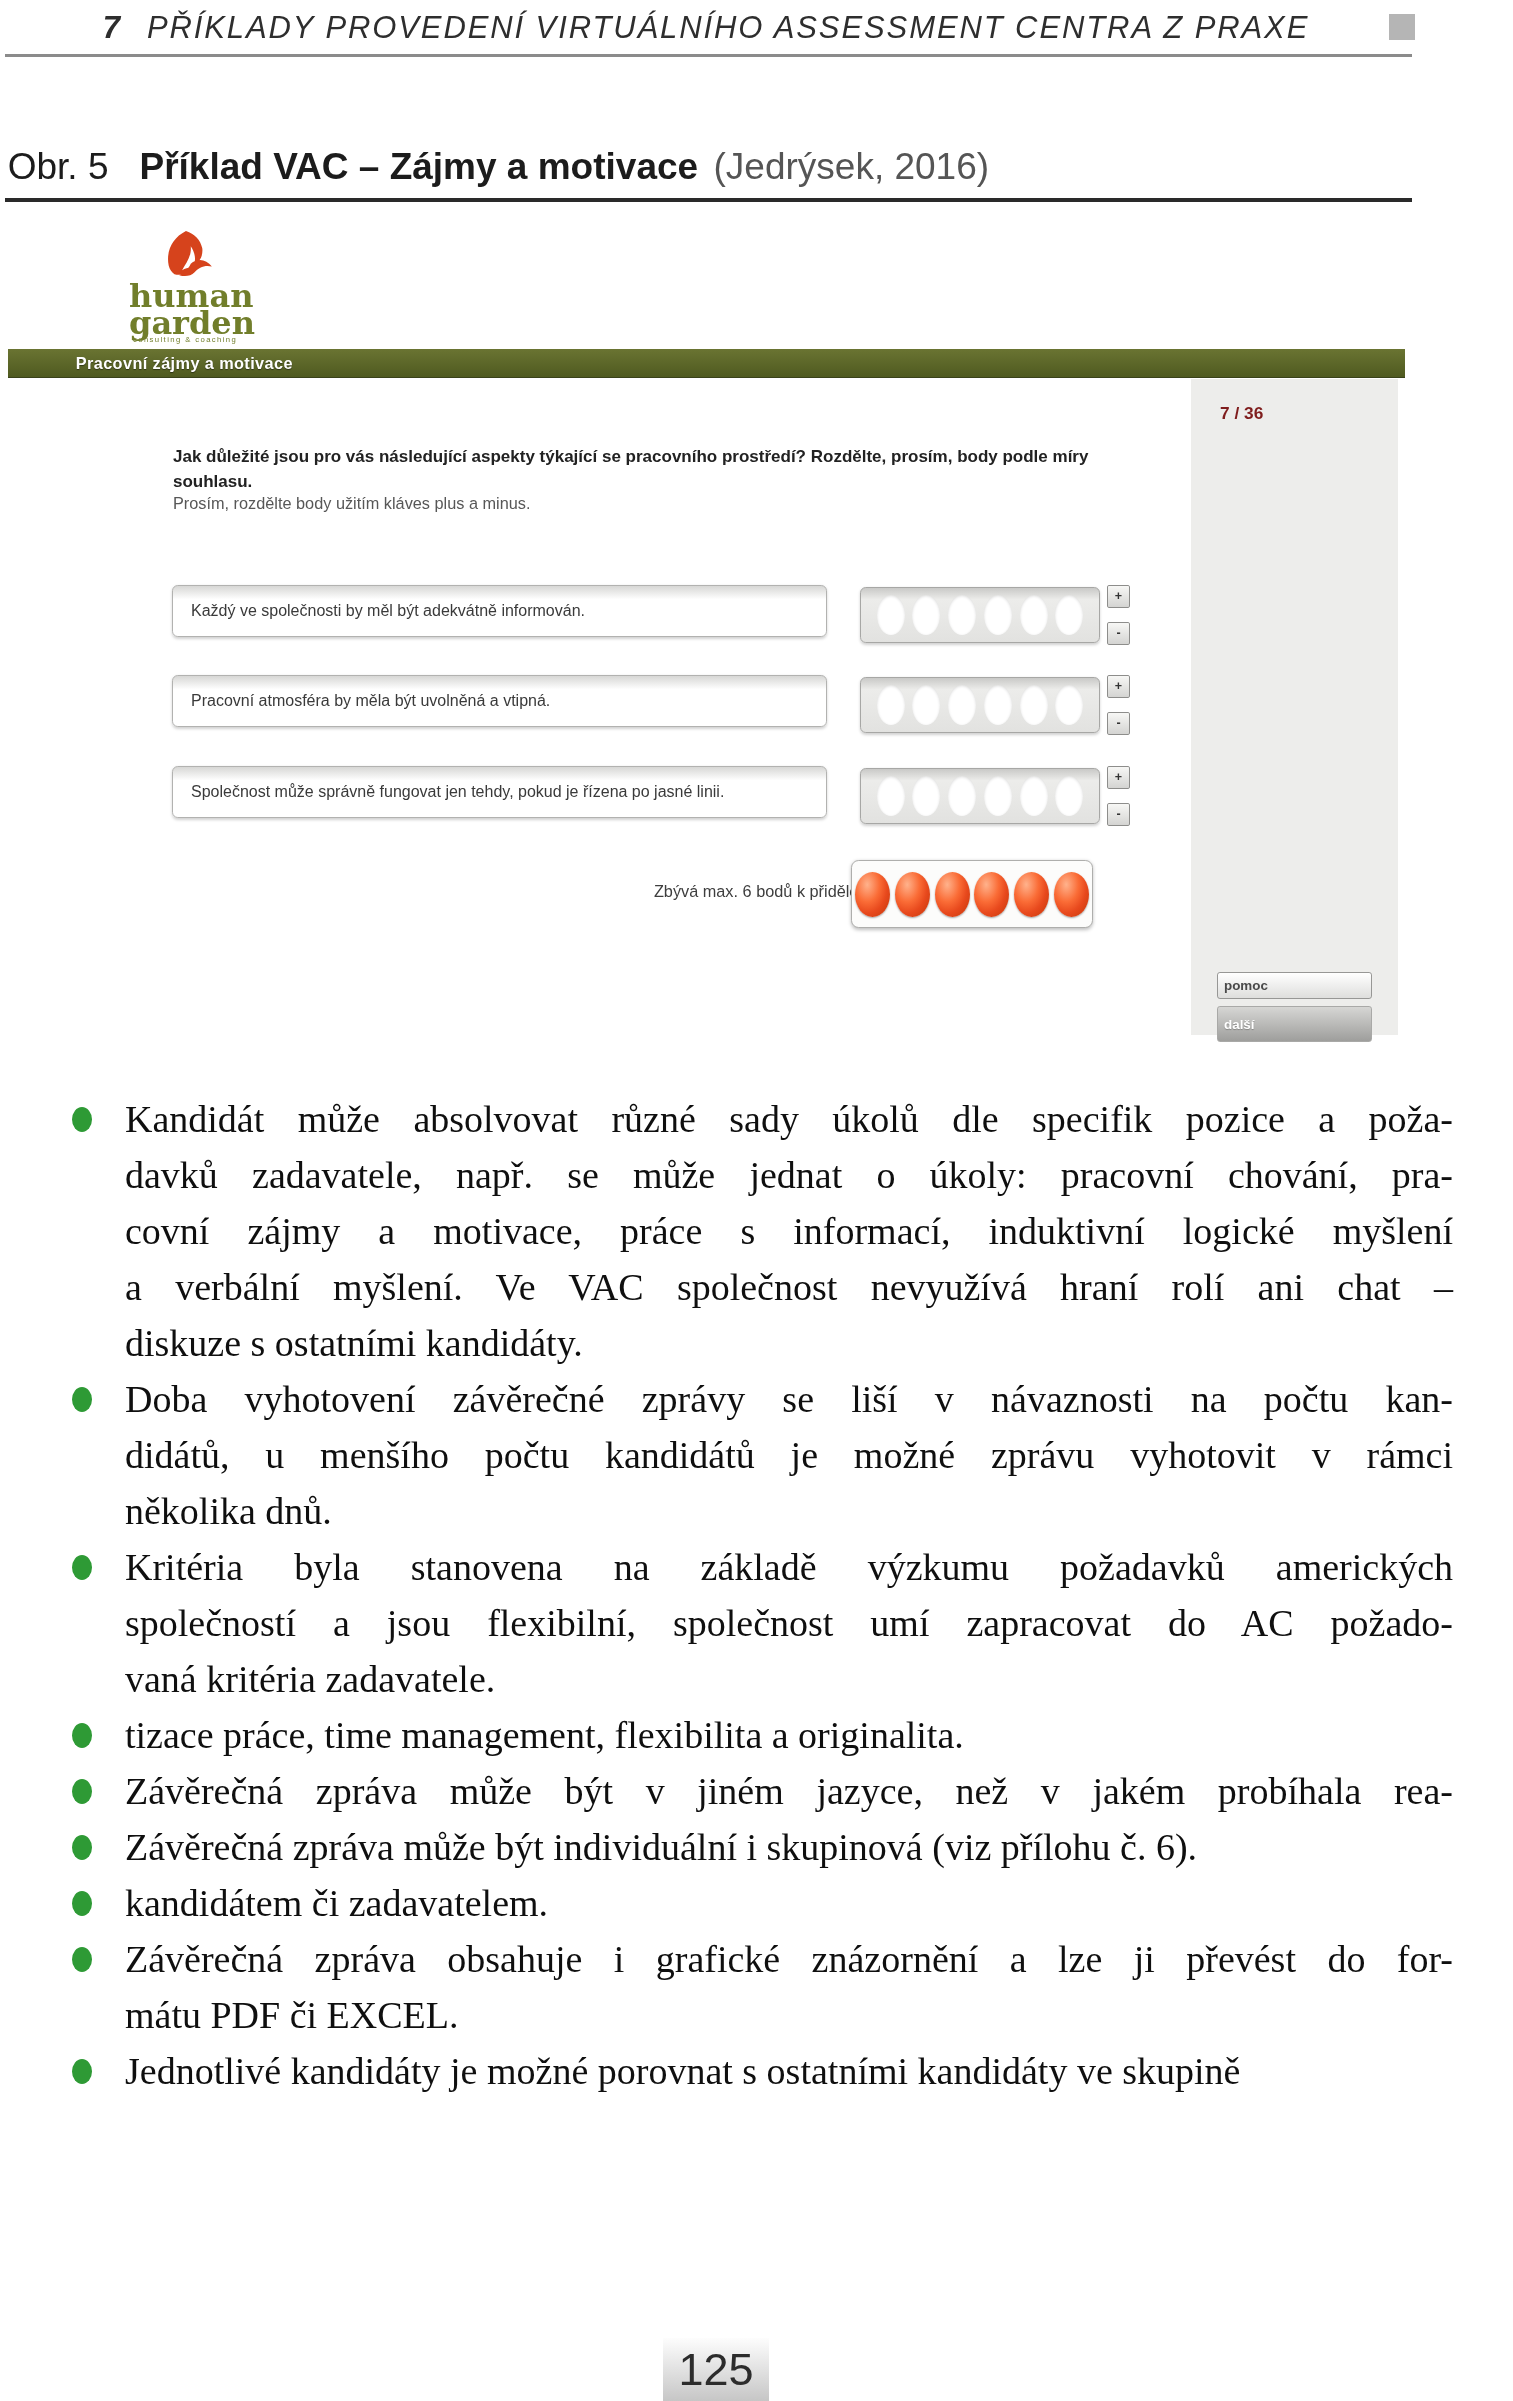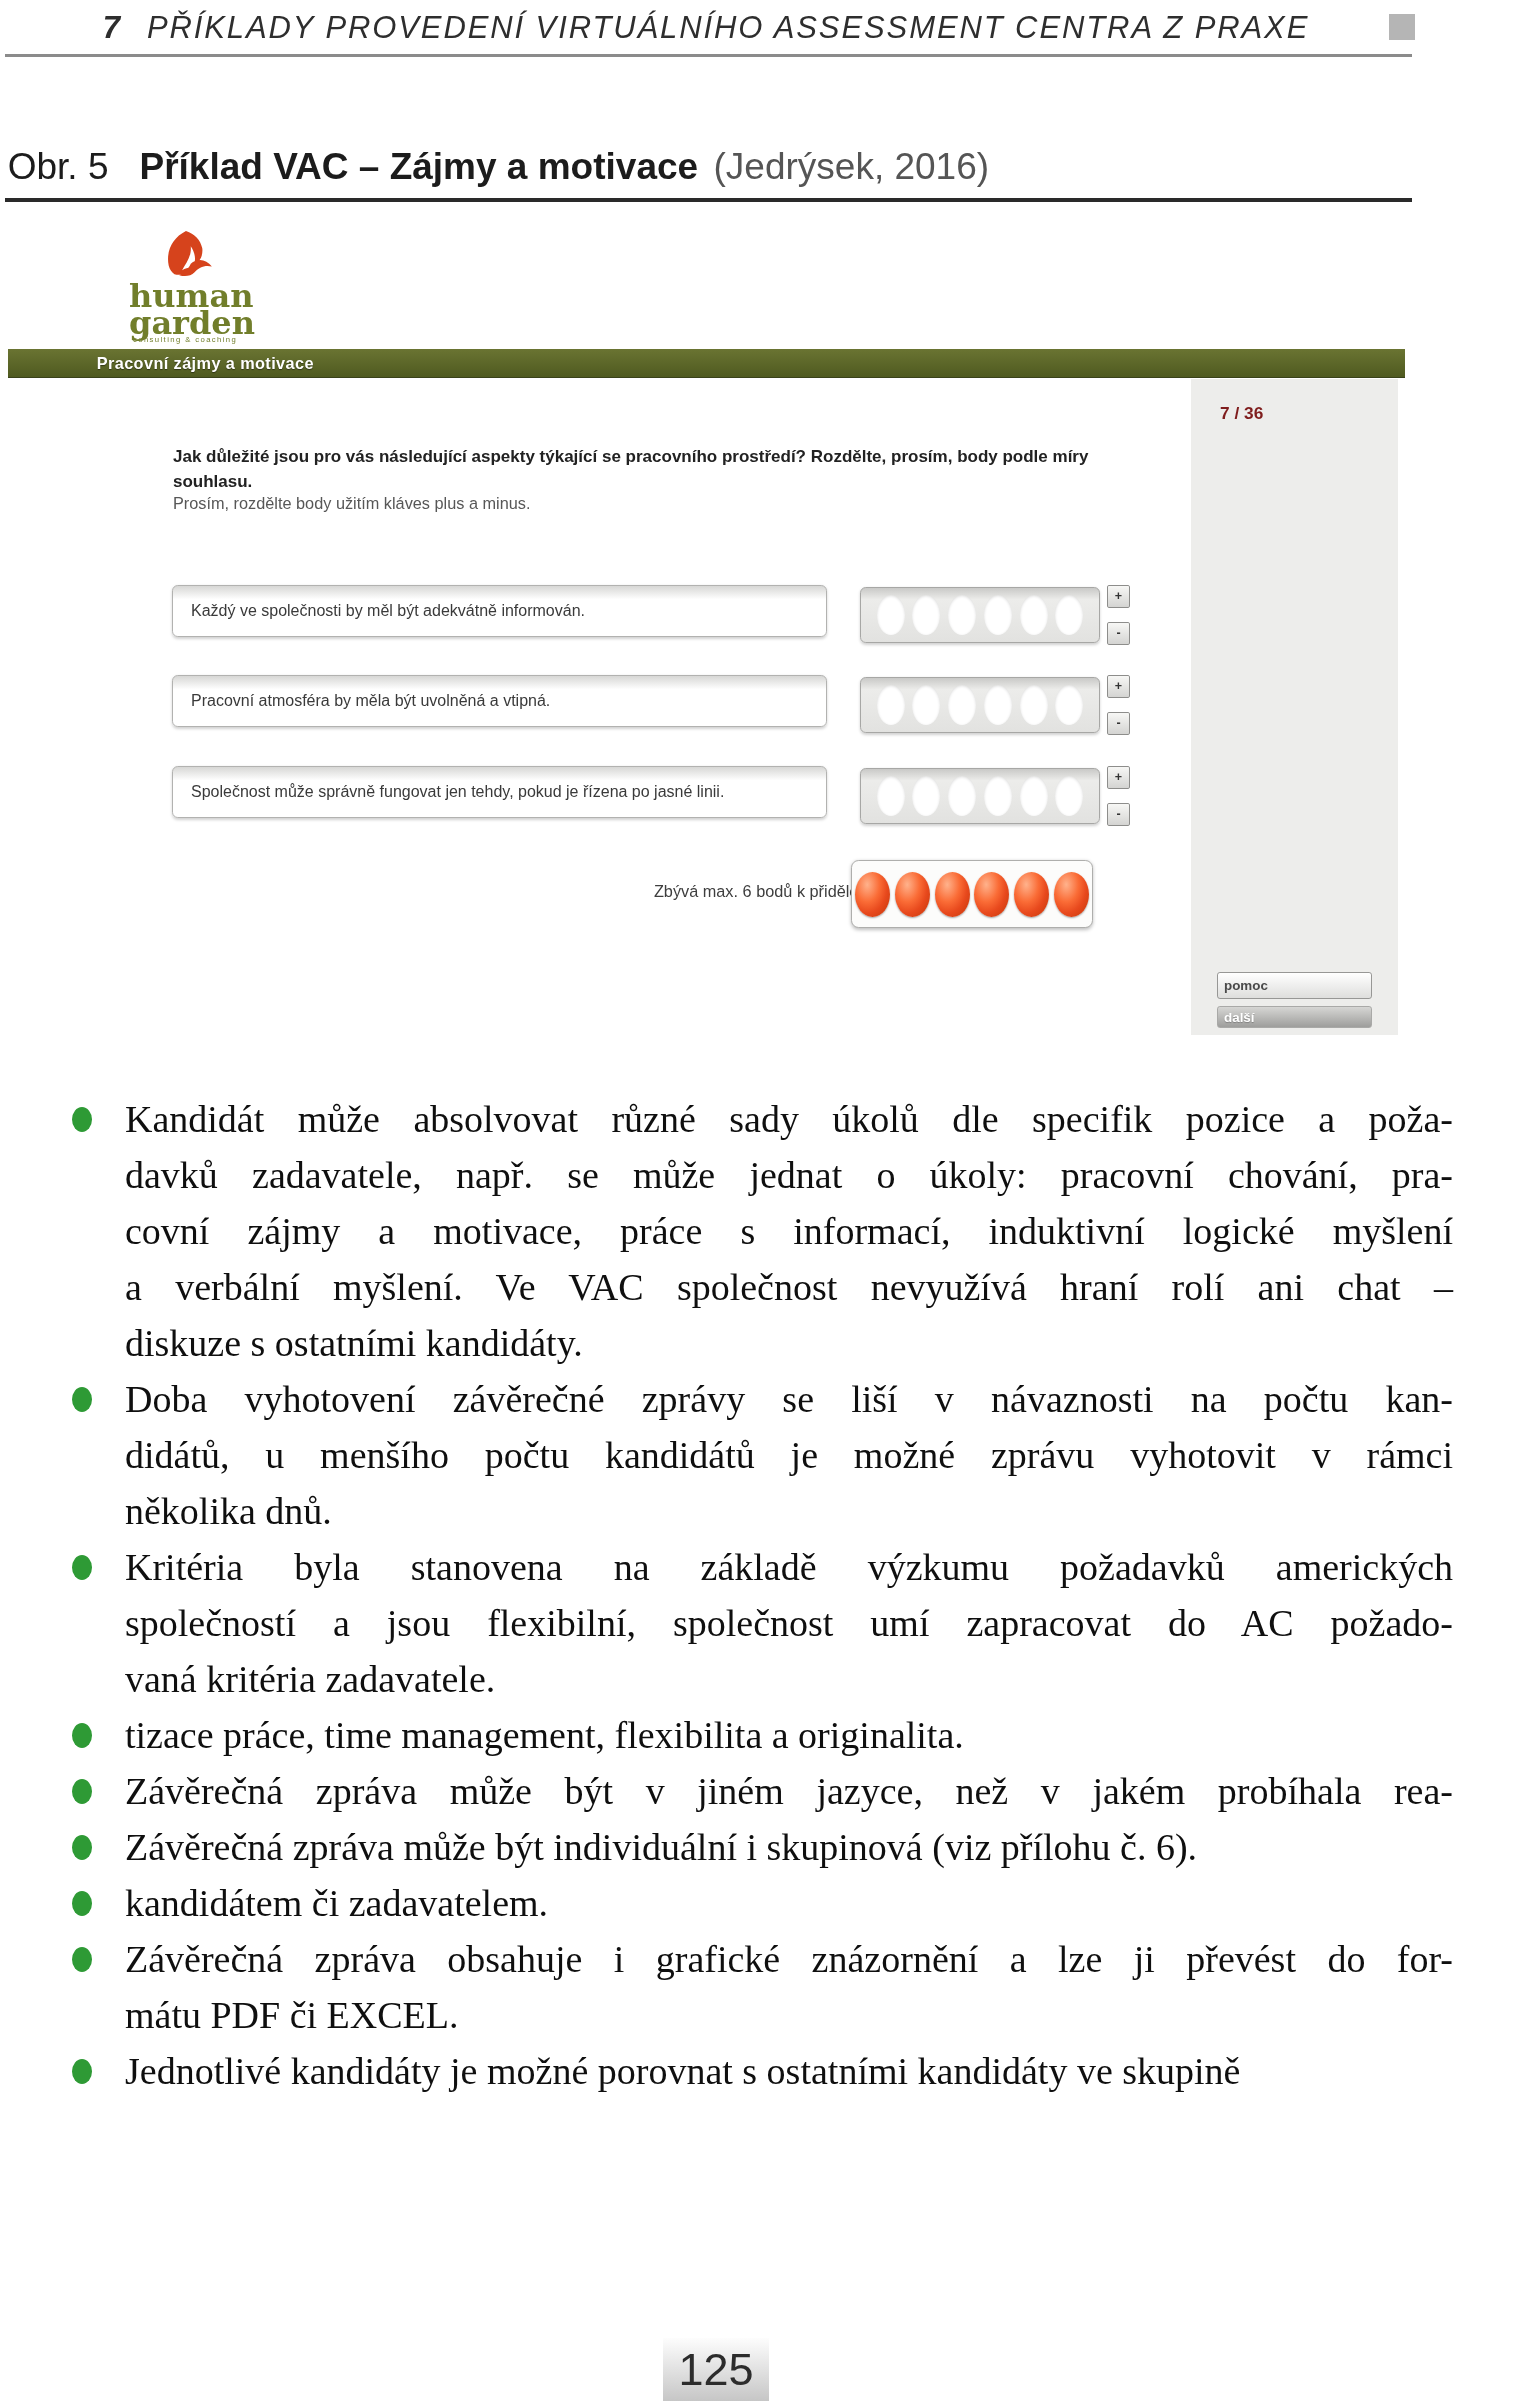--- a/index.html
+++ b/index.html
@@ -26,32 +26,32 @@
 
   .logo{position:absolute;left:91px;top:229px;width:183px;height:117px;}
   .logo-flame{position:absolute;left:65px;top:1.9px;width:58px;height:48px;}
   .logo-words{position:absolute;left:38px;top:48px;line-height:27px;
         font-family:"DejaVu Serif",serif;font-weight:bold;font-size:32px;color:#717e2b;margin-top:6px;}
   .logo-tagline{position:absolute;left:42px;top:106px;font-size:7.7px;letter-spacing:1.4px;
         color:#717e2b;white-space:nowrap;}
 
   .titlebar{position:absolute;left:7.7px;top:349px;width:1397px;height:29px;
         background:linear-gradient(#6a7432,#4f5a20);border-bottom:1.9px solid #39421a;
-        line-height:29px;padding-left:89px;box-sizing:border-box;
+        line-height:29px;padding-left:68px;box-sizing:border-box;
         color:#fff;font-weight:bold;font-size:16.3px;letter-spacing:0.4px;
         text-shadow:0 1px 1px rgba(0,0,0,.45);}
 
   .sidebar{position:absolute;left:1191px;top:379px;width:207px;height:656px;background:#ededeb;}
   .progress{position:absolute;left:29px;top:24px;font-size:17.3px;font-weight:bold;color:#7f1d1d;}
   .btn-help,.btn-next{position:absolute;left:26px;width:155px;display:block;cursor:pointer;
         font-family:"Liberation Sans",sans-serif;font-size:13.4px;font-weight:bold;
         border-radius:2.9px;text-align:left;}
   .btn-help{top:593px;height:27px;border:1.9px solid #979795;
         background:linear-gradient(#ffffff,#dededc);color:#4a4a4a;}
-  .btn-next{top:627px;height:22px;border:1px solid #a9a9a7;
+  .btn-next{top:627px;height:36px;border:1px solid #a9a9a7;
         background:linear-gradient(#d6d6d4,#9e9e9c);color:#fff;text-shadow:0 1px 1px rgba(0,0,0,.25);}
 
   .q-head{position:absolute;left:173px;top:444px;width:951px;
         font-size:17px;font-weight:bold;line-height:25px;color:#222;}
   .q-sub{position:absolute;left:173px;top:494px;font-size:16.3px;color:#575757;}
 
   .stmt-row{position:absolute;left:0;width:1513px;height:60px;}
   .stmt-box{position:absolute;left:172px;top:0;width:655px;height:52px;box-sizing:border-box;
         border:1.9px solid #b2b2b0;border-radius:5.8px;
         background:linear-gradient(#d7d7d5,#ffffff 13.4px);

